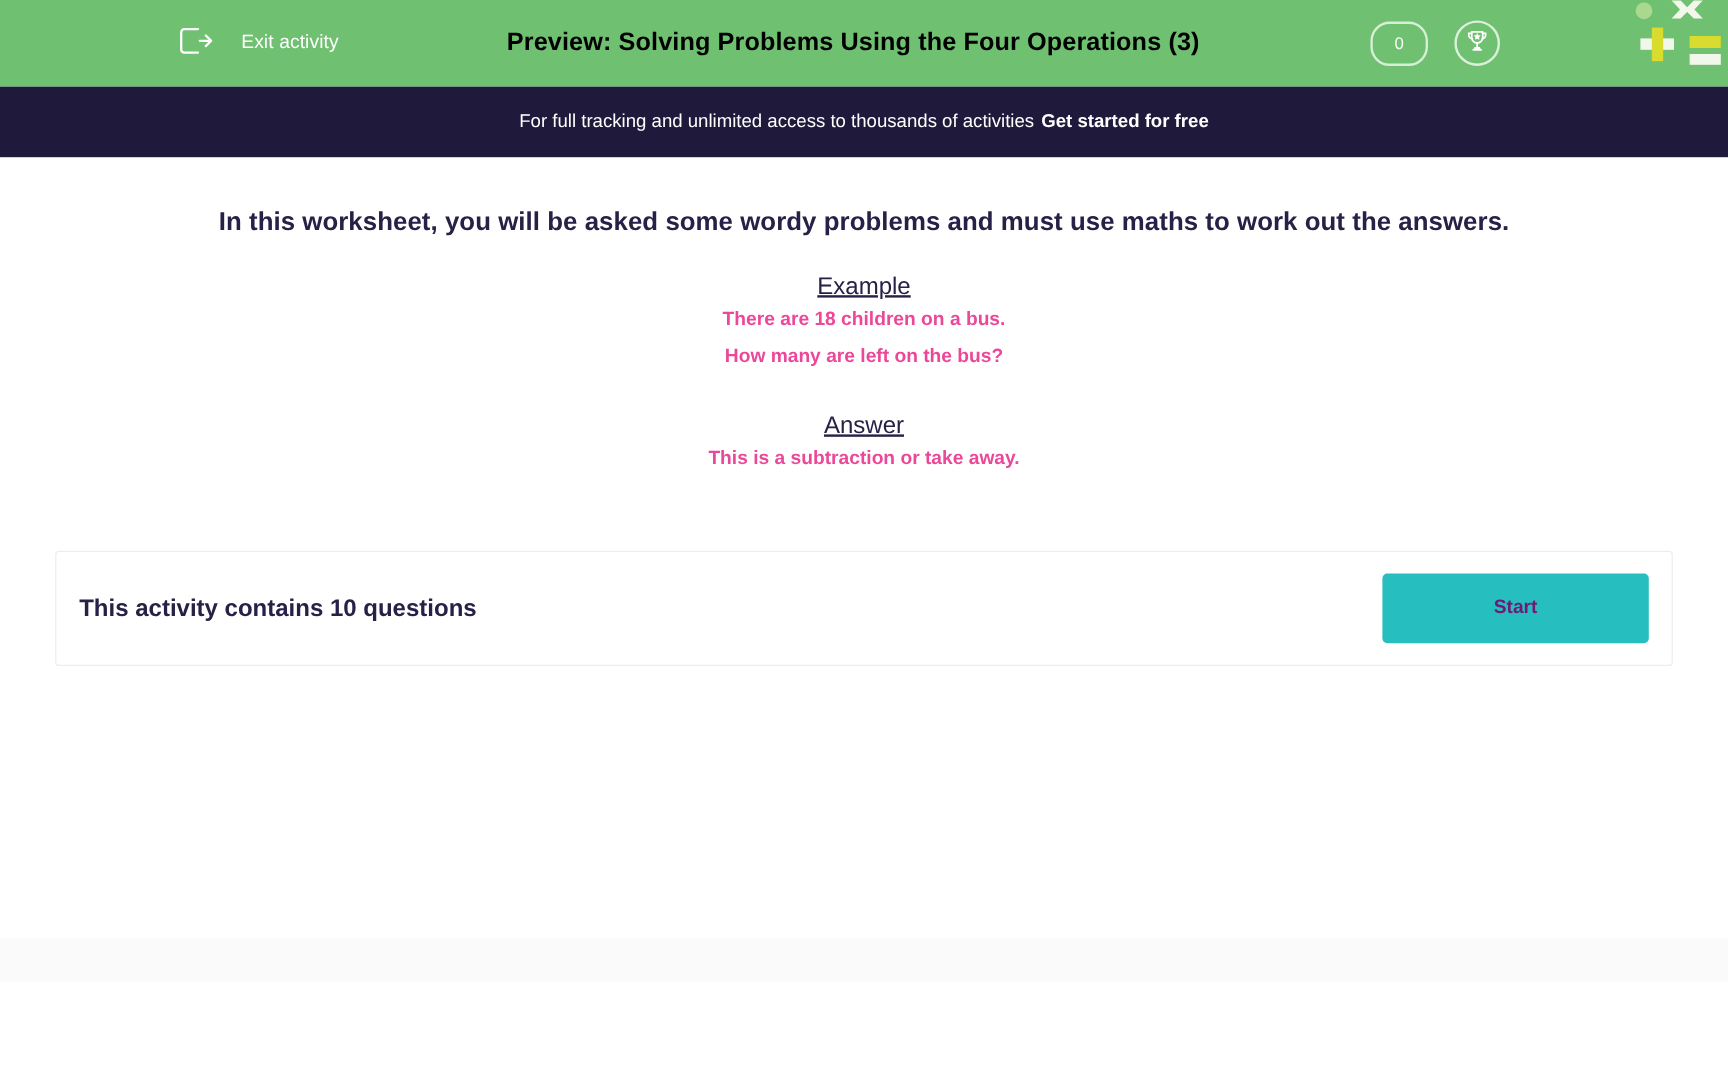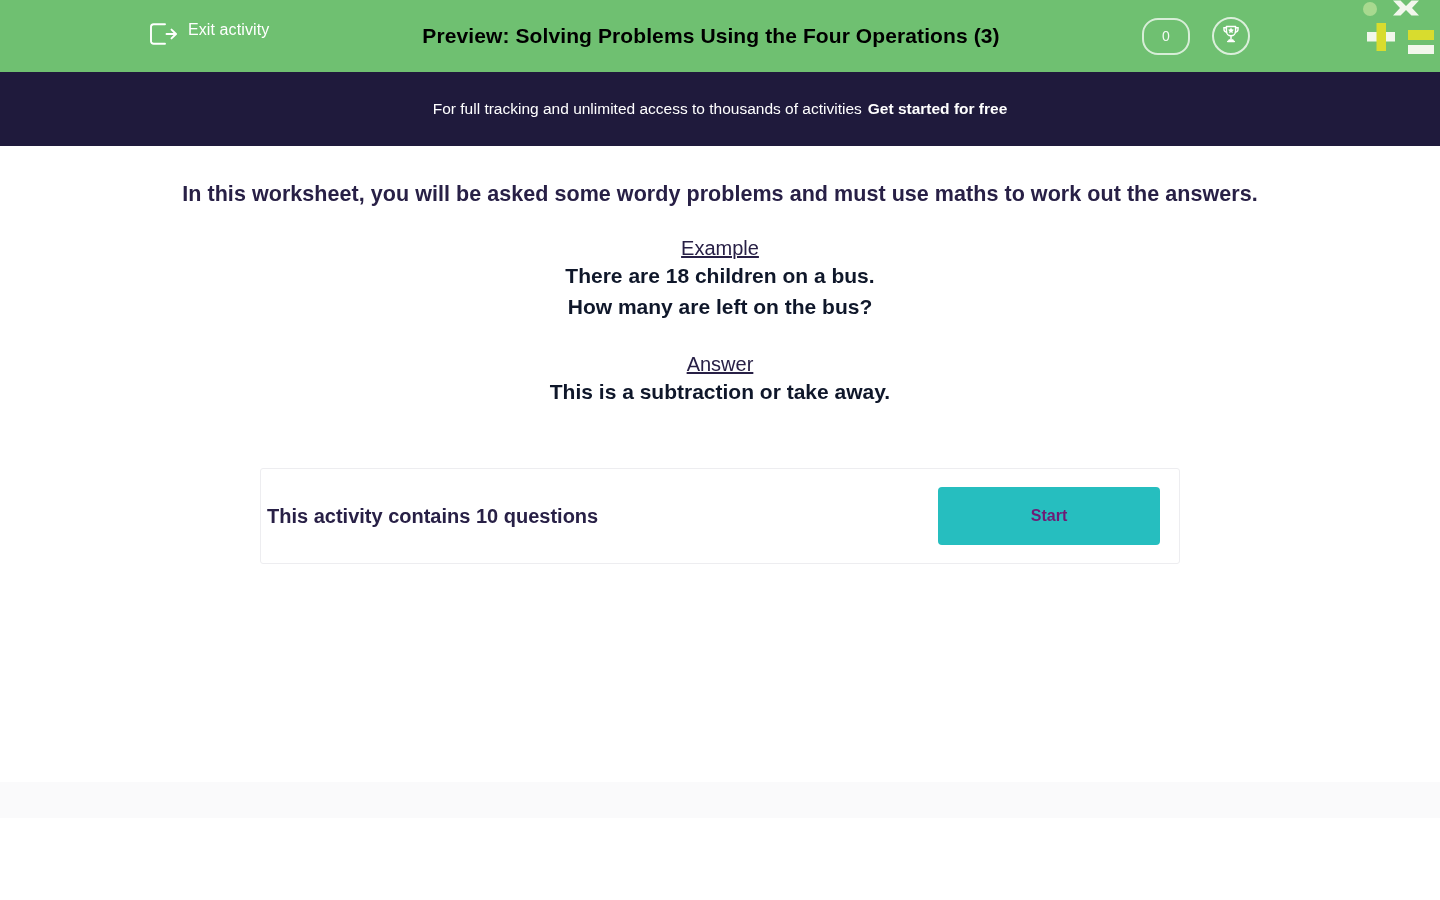--- a/index.html
+++ b/index.html
@@ -18,21 +18,22 @@
     height:72px;
     background:#6FC071;
     display:flex;
     align-items:center;
     overflow:hidden;
   }
   .exit-btn{
     position:absolute;
     left:148px;
     display:flex;
-    gap:10px;
+    align-items:center;
+    gap:23px;
     color:#ffffff;
     cursor:pointer;
     user-select:none;
   }
   .exit-btn .label{
     font-size:16px;
     font-weight:400;
     letter-spacing:.1px;
     color:#ffffff;
   }
@@ -72,79 +73,79 @@
 
   
   .brand-mark{
     position:absolute;
     top:0; right:0;
     width:80px; height:56px;
   }
 
   
   .promo{
-    height:74px;
+    height:59px;
     background:#1F1A3C;
     display:flex;
     align-items:center;
     justify-content:center;
     color:#ffffff;
     font-size:15.5px;
   }
   .promo .cta{
     font-weight:700;
     margin-left:6px;
     color:#ffffff;
     text-decoration:none;
     cursor:pointer;
     text-align:center;
   }
 
   
   .main{
     width:1140px;
-    margin:12px auto;
-    padding-top:24px;
+    margin:0 auto;
+    padding-top:42px;
   }
   .intro{
     text-align:center;
     font-size:21.5px;
     font-weight:700;
     color:#282046;
     letter-spacing:.05px;
   }
   .block{ text-align:center; }
   .block-title{
     font-size:20px;
     font-weight:400;
     text-decoration:underline;
     color:#282046;
   }
   .line{
-    font-size:21px;
+    font-size:16px;
     font-weight:600;
-    color:#0f172a;
+    color:#ec4899;
     line-height:31px;
   }
   .line b{ font-weight:800; }
   .spacer-lg{ height:30px; }
   .spacer-md{ height:31px; }
 
   
   .start-card{
     margin:61px auto 0;
-    width:920px;
+    width:1348px;
     height:96px;
     background:#ffffff;
     border:1px solid #EDEDF0;
     border-radius:3px;
     display:flex;
     align-items:center;
     justify-content:space-between;
-    padding:0 19px 0 6px;
+    padding:0 19px 0 19px;
   }
   .start-card .count{
     font-size:20px;
     font-weight:700;
     color:#282046;
   }
   .start-btn{
     width:222px; height:58px;
     background:#26BEBF;
     border:none;

